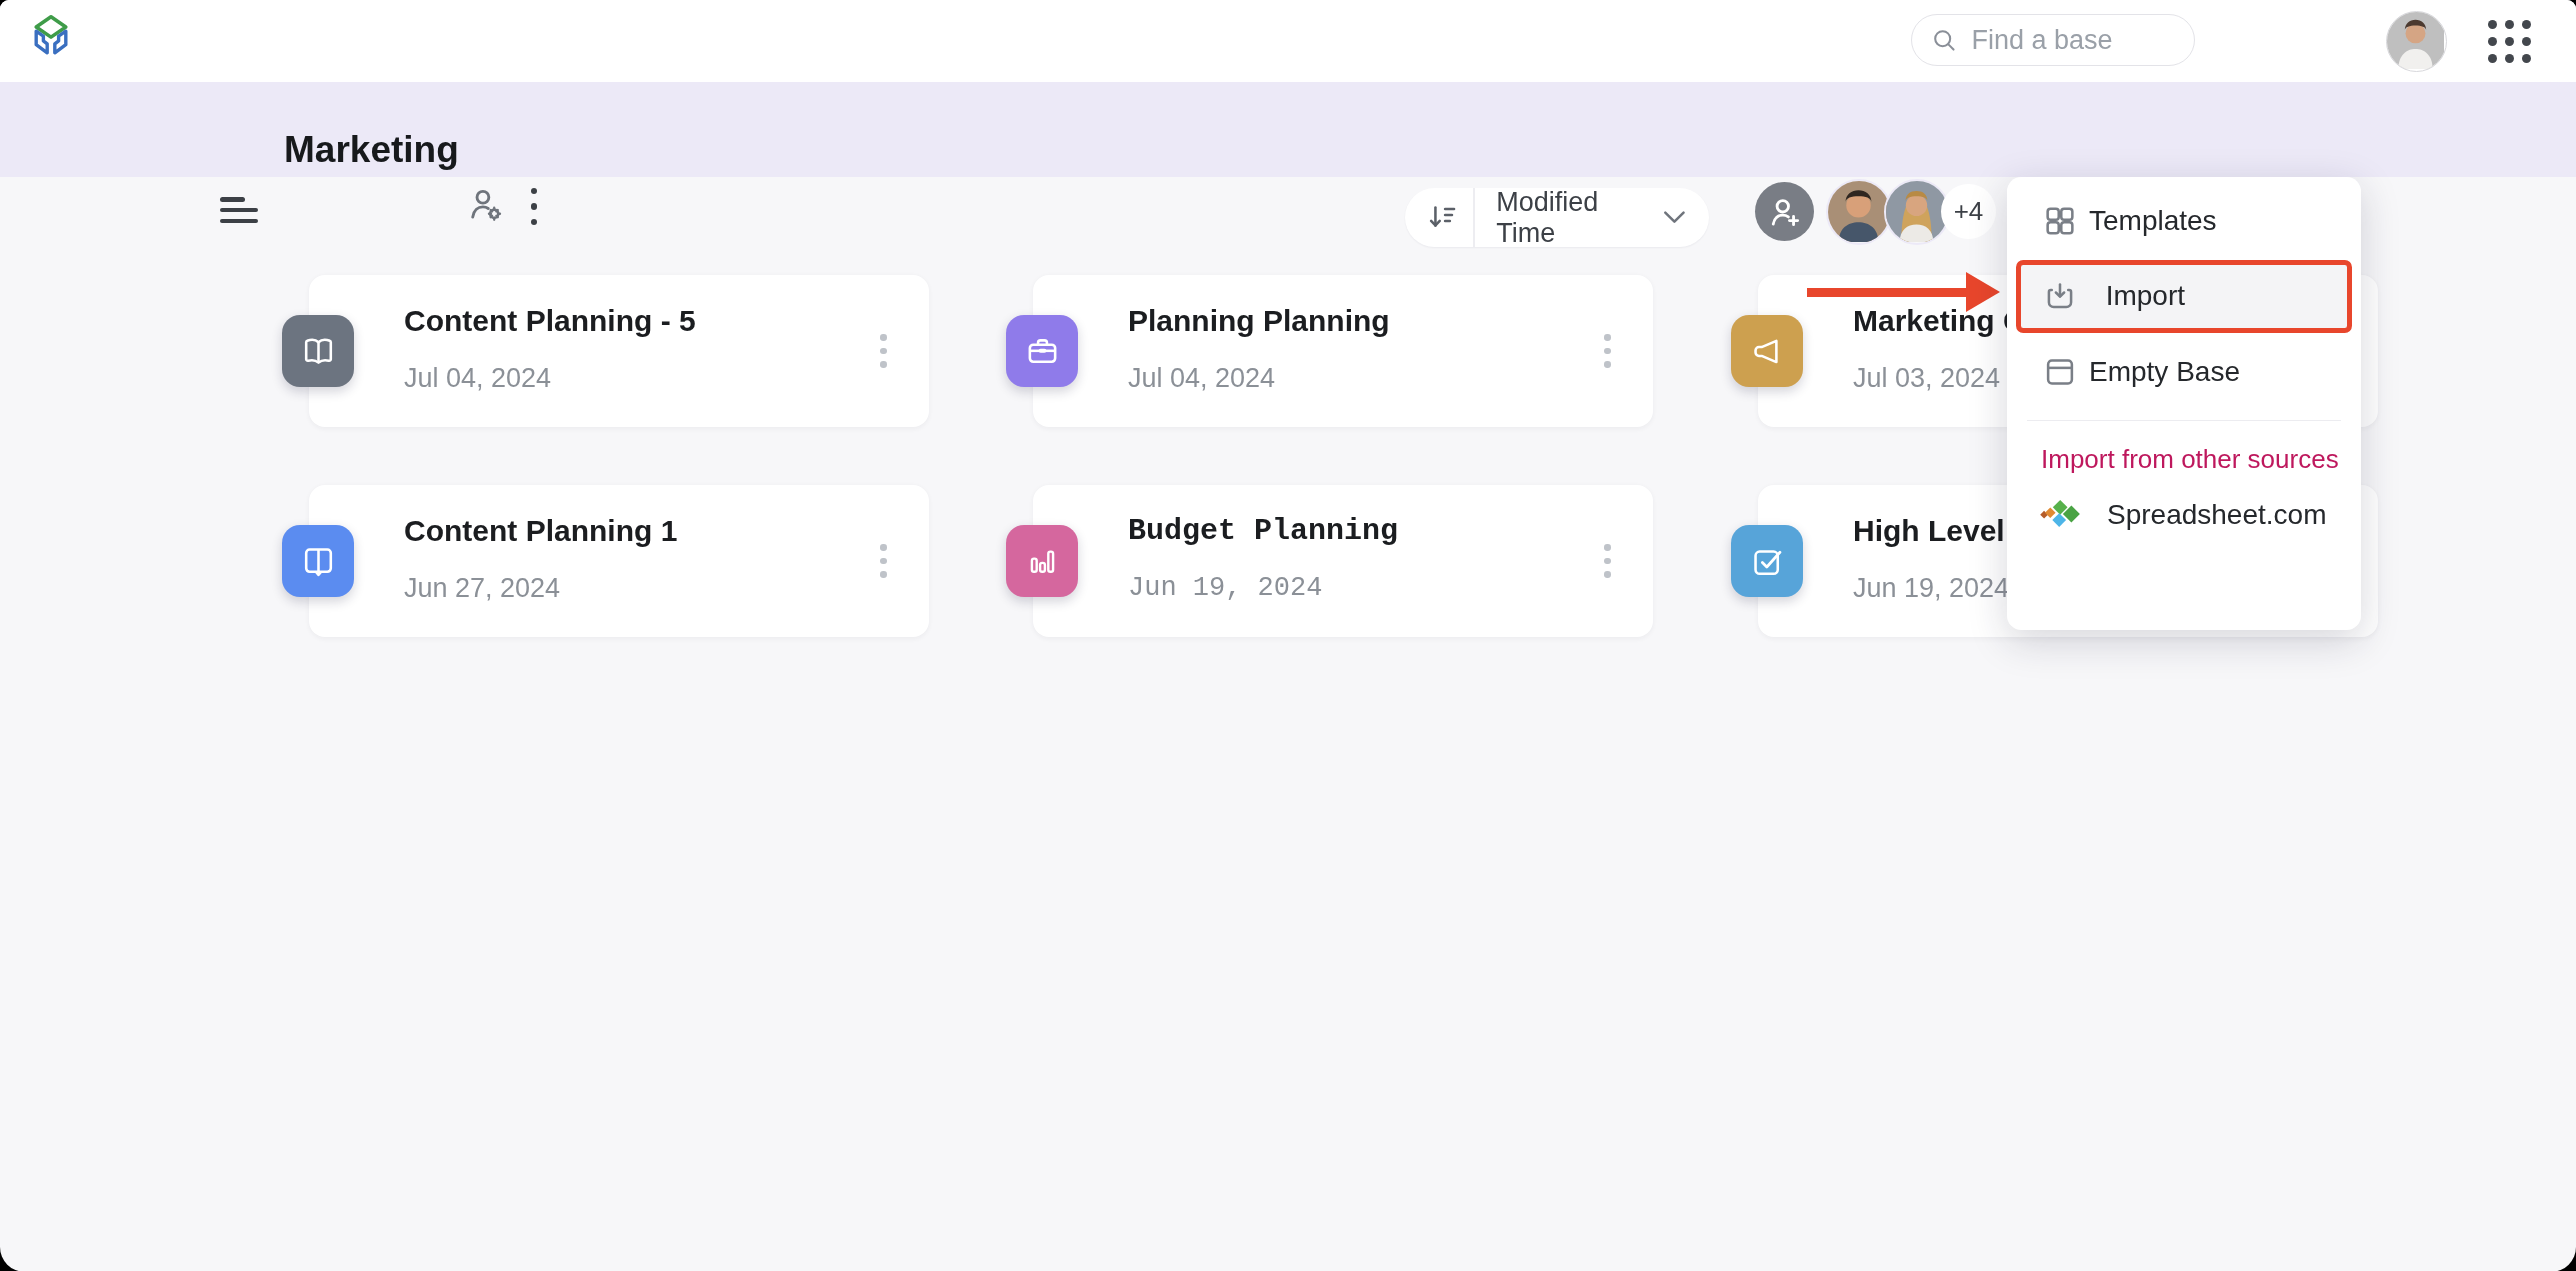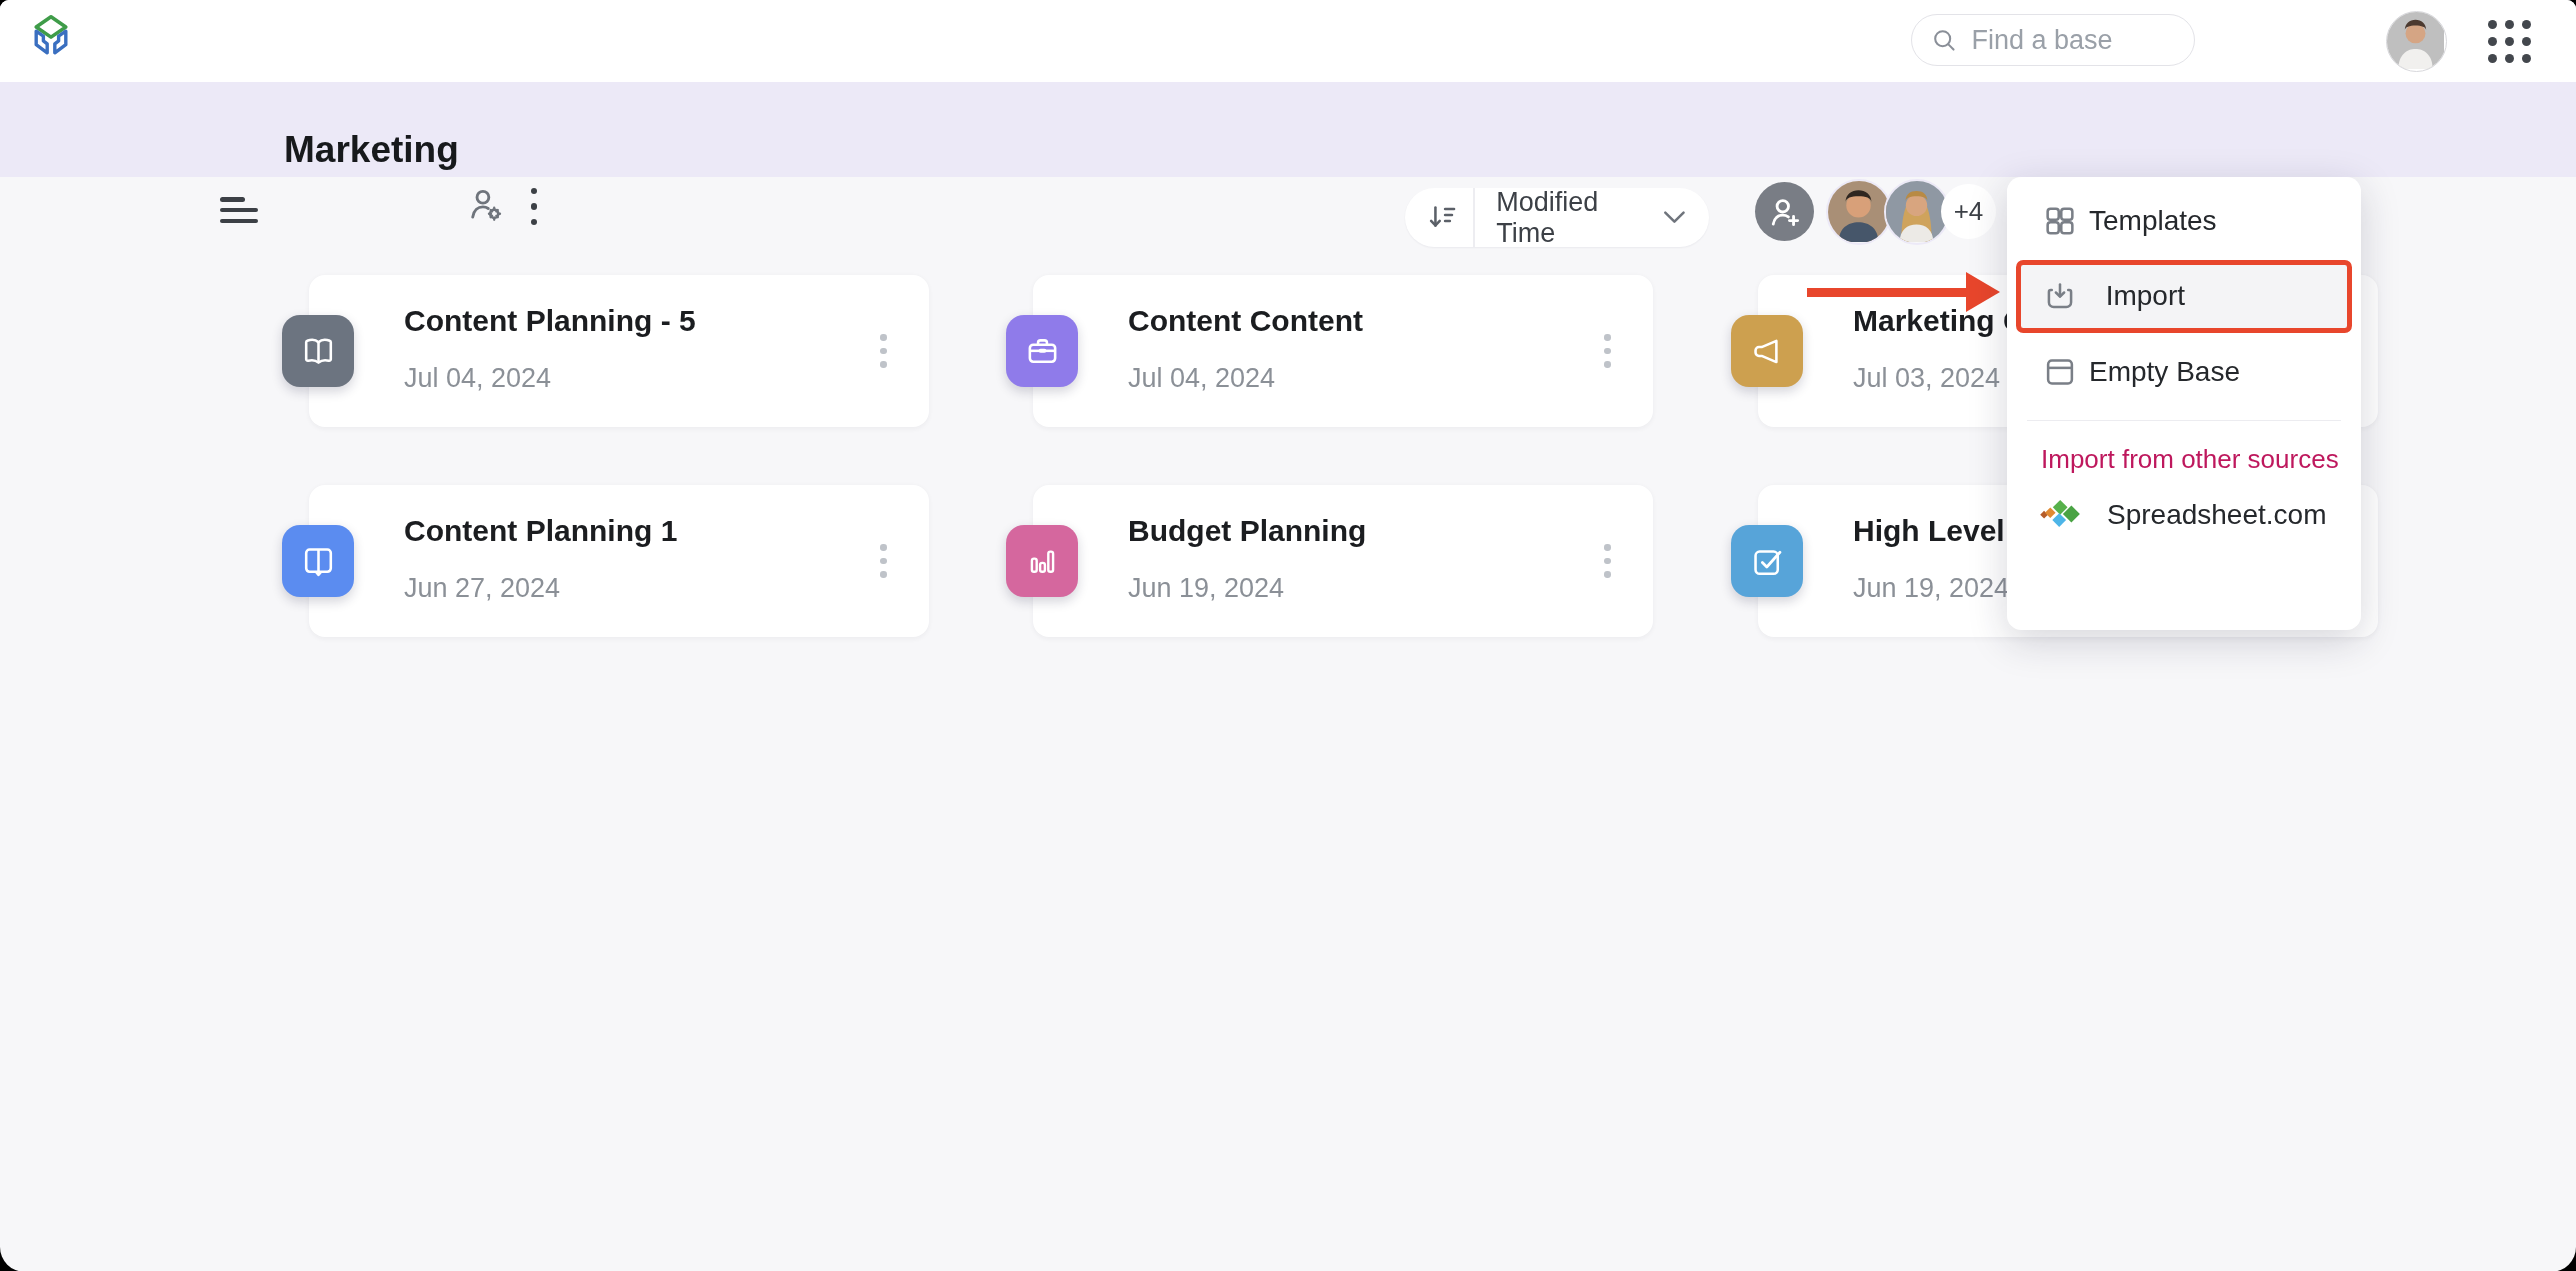--- a/index.html
+++ b/index.html
@@ -228,21 +228,21 @@
 
   <div class="card" style="left:1033px; top:275px;">
     <div class="base-icon" style="background:#8f7bea">
       <svg width="41" height="41" viewBox="0 0 24 24" fill="none">
         <rect x="4.6" y="8" width="14.8" height="10" rx="2" stroke="#fff" stroke-width="1.5"></rect>
         <path d="M9.4 8 V6.9 C9.4 6.1 10 5.5 10.8 5.5 H13.2 C14 5.5 14.6 6.1 14.6 6.9 V8" stroke="#fff" stroke-width="1.5"></path>
         <path d="M4.6 11.6 H19.4" stroke="#fff" stroke-width="1.5"></path>
         <path d="M10.9 11.6 H13.1" stroke="#fff" stroke-width="2.4" stroke-linecap="round"></path>
       </svg>
     </div>
-    <div class="card-title">Content Content</div>
+    <div class="card-title">Planning Planning</div>
     <div class="card-date">Jul 04, 2024</div>
     <div class="card-kebab">
         <i></i>
         <i></i>
         <i></i>
       </div>
   </div>
 
   <div class="card" style="left:1758px; top:275px;">
     <div class="base-icon" style="background:#cda04f">
@@ -269,21 +269,21 @@
     </div>
     <div class="card-title">Content Planning 1</div>
     <div class="card-date">Jun 27, 2024</div>
     <div class="card-kebab">
         <i></i>
         <i></i>
         <i></i>
       </div>
   </div>
 
-  <div class="card" style="left:1033px; top:485px;">
+  <div class="card" style="left:1033px; top:485px;font-family:Liberation Mono, monospace;">
     <div class="base-icon" style="background:#d5679e">
       <svg width="41" height="41" viewBox="0 0 24 24" fill="none">
         <rect x="5.8" y="10.3" width="2.8" height="7.7" rx="1.2" stroke="#fff" stroke-width="1.4"></rect>
         <rect x="10.6" y="12.8" width="2.8" height="5.2" rx="1.2" stroke="#fff" stroke-width="1.4"></rect>
         <rect x="15.4" y="6.2" width="2.8" height="11.8" rx="1.2" stroke="#fff" stroke-width="1.4"></rect>
       </svg>
     </div>
     <div class="card-title">Budget Planning</div>
     <div class="card-date">Jun 19, 2024</div>
     <div class="card-kebab">

